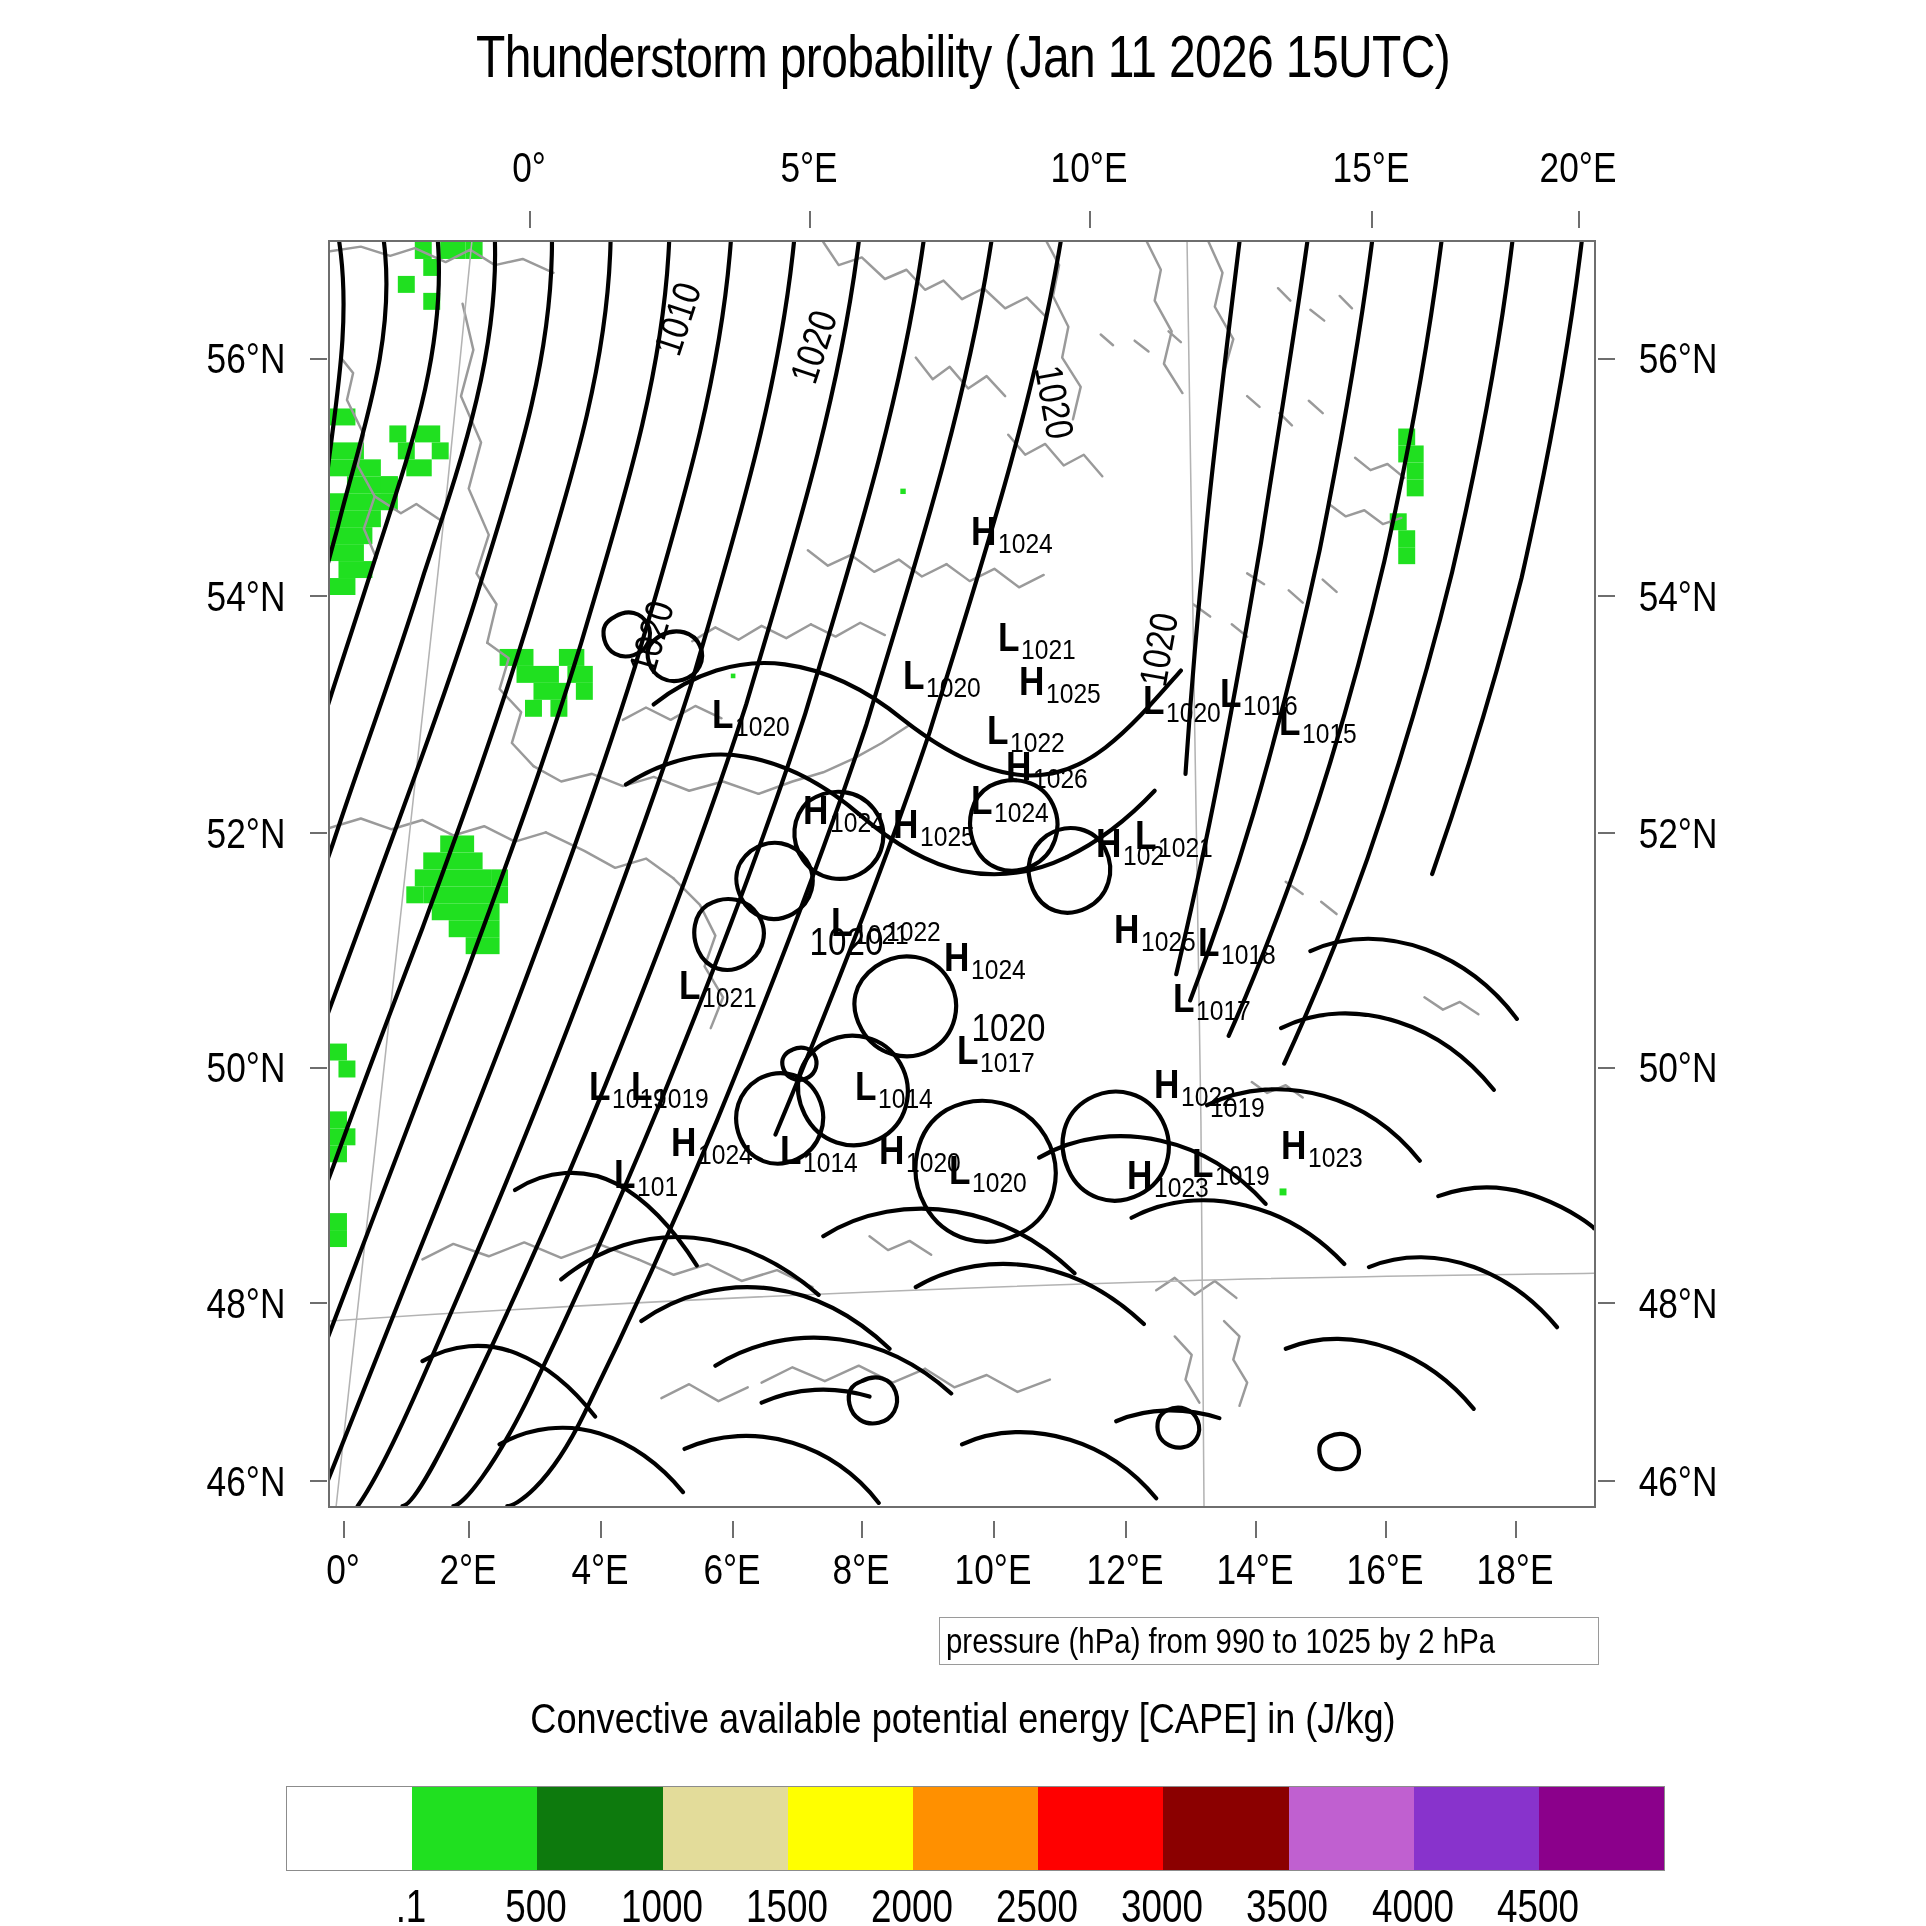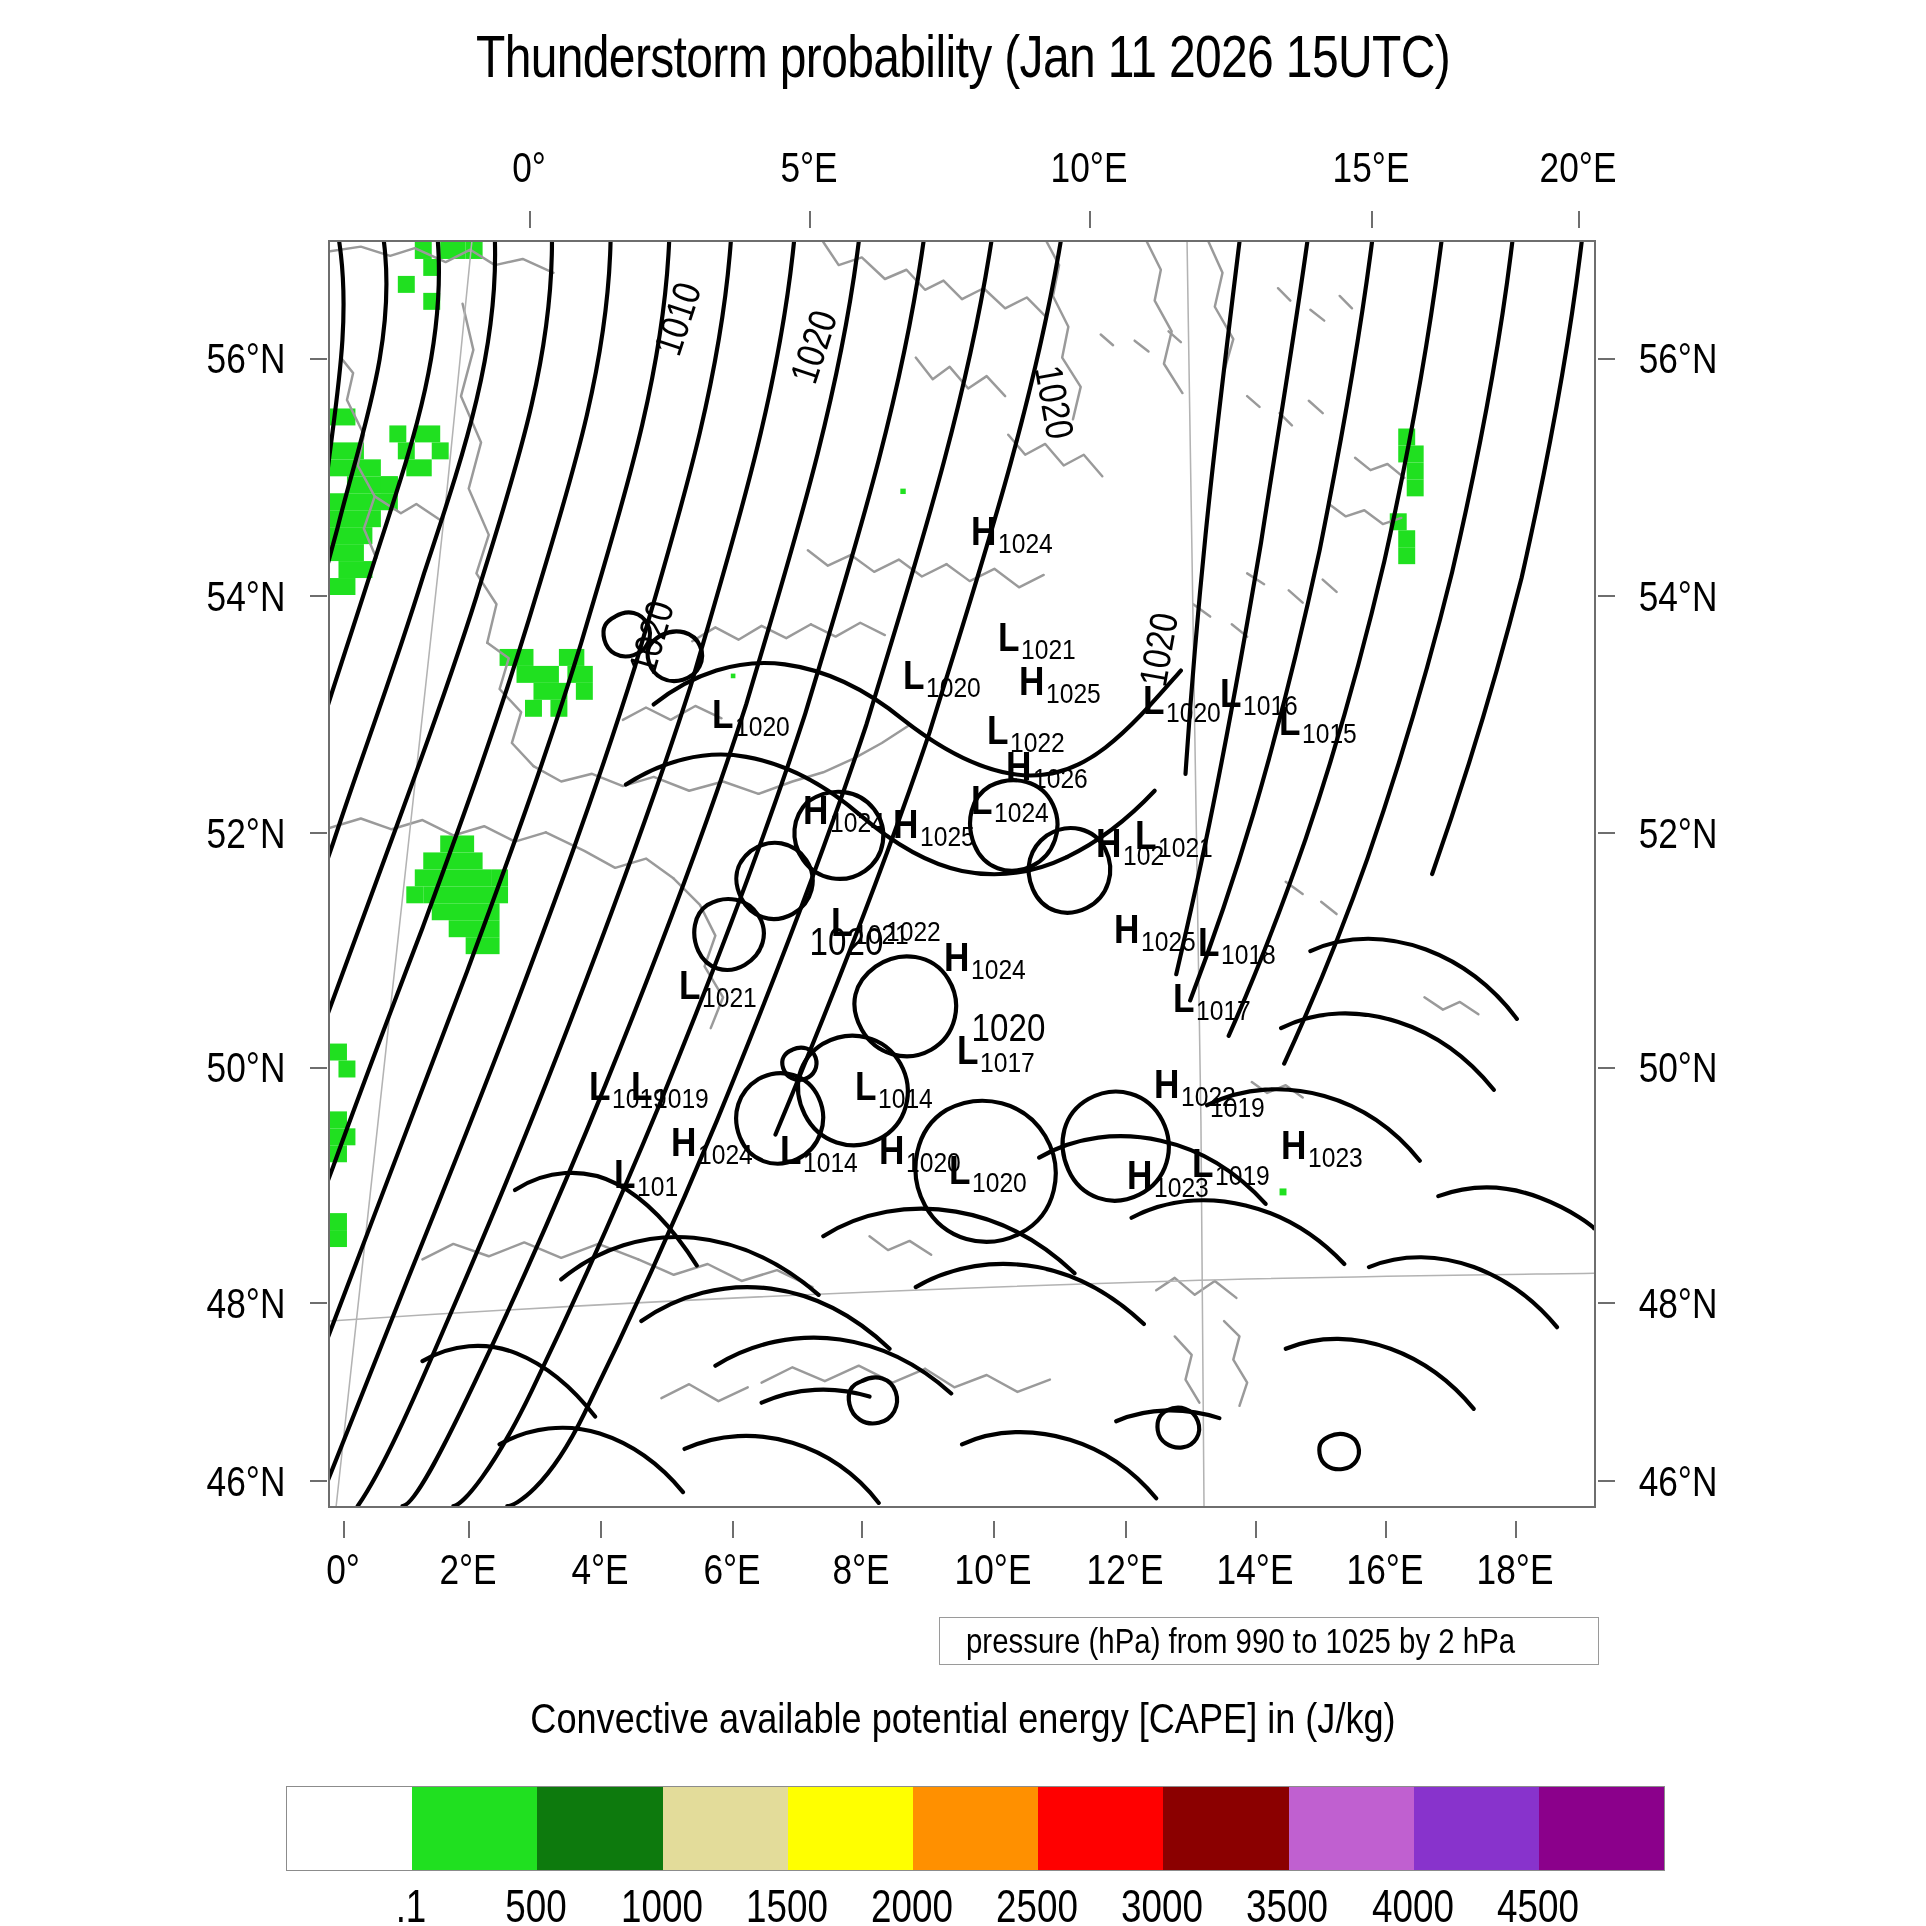--- a/index.html
+++ b/index.html
@@ -72,21 +72,21 @@
     left: 939px;
     top: 1617px;
     width: 660px;
     height: 48px;
     border: 1.5px solid #9a9a9a;
     box-sizing: border-box;
     background: #ffffff;
     display: flex;
     align-items: center;
     justify-content: flex-start;
-    padding-left: 26px;
+    padding-left: 6px;
   }
   .pressure-legend span {
     font-size: 35px;
     font-family: "Liberation Sans", sans-serif;
     transform: scaleX(0.84);
     transform-origin: left center;
     white-space: nowrap;
   }
 
   

